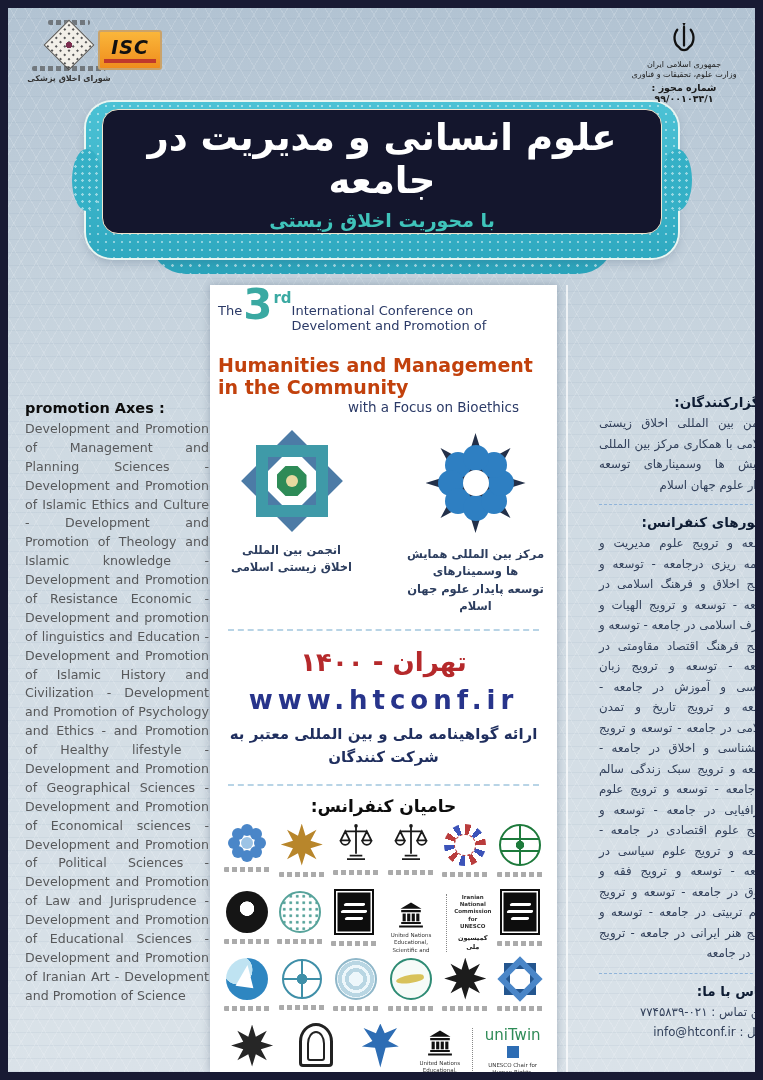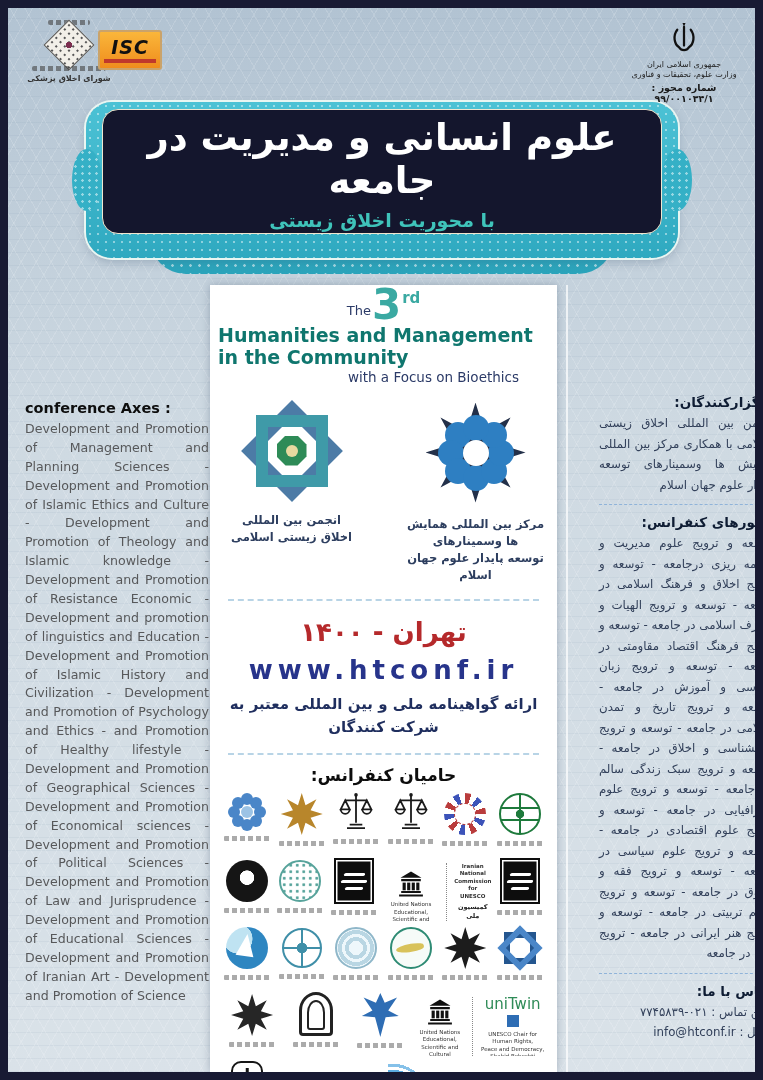--- a/index.html
+++ b/index.html
@@ -51,21 +51,21 @@
   
   .card{position:absolute;left:202px;top:277px;width:347px;bottom:0;background:#fff;z-index:1;
     box-shadow:0 0 8px rgba(40,60,90,.3);display:flex;flex-direction:column;align-items:center;
     padding:4px 8px 6px;box-sizing:border-box}
   .vline{position:absolute;left:558px;top:277px;bottom:0;width:2px;background:rgba(255,255,255,.7)}
   .t-l1{display:flex;align-items:flex-start;color:#2b3a67;font-size:13px}
   .t-the{margin-top:14px}
   .t-num{font-size:42px;font-weight:bold;color:#3aa9a2;line-height:.75;margin:0 1px}
   .t-ord{font-size:15px;font-weight:bold;color:#3aa9a2}
   .t-rest{margin-top:14px}
-  .t-l2{font-size:19px;font-weight:bold;color:#0f766e;margin-top:3px}
+  .t-l2{font-size:19px;font-weight:bold;color:#c2410c;margin-top:21px}
   .t-l3{font-size:13.5px;color:#2b3a67;align-self:flex-end;padding-right:30px;margin-top:1px}
   .orgrow{display:flex;gap:42px;margin-top:18px}
   .orgcol{width:142px;display:flex;flex-direction:column;align-items:center}
   .knotbig{position:relative;width:96px;height:96px}
   .knotbig .s1{position:absolute;inset:12px;border:12px solid #4c7ba6;transform:rotate(45deg)}
   .knotbig .s2{position:absolute;inset:12px;border:12px solid #3f9aa8}
   .knotbig .c{position:absolute;inset:33px;background:#2e8b57;display:flex;align-items:center;justify-content:center;
     clip-path:polygon(30% 0,70% 0,100% 30%,100% 70%,70% 100%,30% 100%,0 70%,0 30%)}
   .knotbig .c i{width:12px;height:12px;border-radius:50%;background:#e8d9a0}
   .star8clip{clip-path:polygon(50% 0%,59% 29%,85% 15%,71% 41%,100% 50%,71% 59%,85% 85%,59% 71%,50% 100%,41% 71%,15% 85%,29% 59%,0% 50%,29% 41%,15% 15%,41% 29%)}
@@ -187,20 +187,21 @@
     </div>
   </div>
 
   <div class="vline"></div>
 
   <div class="card">
     <div class="t-l1">
       <span class="t-the">The</span>
       <span class="t-num">3</span>
       <span class="t-ord">rd</span>
+      <span class="t-rest">International Conference on Develoment and Promotion of</span>
     </div>
     <div class="t-l2">Humanities and Management in the Community</div>
     <div class="t-l3">with a Focus on Bioethics</div>
 
     <div class="orgrow">
       <div class="orgcol">
         <div class="knotbig">
           <div class="s1"></div>
           <div class="s2"></div>
           <div class="c">
@@ -398,21 +399,21 @@
           <div class="sp-cell">
             <div class="bfan"></div>
           </div>
           <div class="sp-cell"></div>
           <div class="sp-cell"></div>
         </div>
       </div>
   </div>
 
   <div class="leftcol">
-    <h3>conference Axes :</h3>
+    <h3>promotion Axes :</h3>
     <p>Development and Promotion of Management and Planning Sciences - Development and Promotion of Islamic Ethics and Culture - Development and Promotion of Theology and Islamic knowledge - Development and Promotion of Resistance Economic - Development and promotion of linguistics and Education - Development and Promotion of Islamic History and Civilization - Development and Promotion of Psychology and Ethics - and Promotion of Healthy lifestyle - Development and Promotion of Geographical Sciences - Development and Promotion of Economical sciences - Development and Promotion of Political Sciences - Development and Promotion of Law and Jurisprudence - Development and Promotion of Educational Sciences - Development and Promotion of Iranian Art - Development and Promotion of Science</p>
   </div>
 
   <div class="rightcol">
     <h3>برگزارکنندگان:</h3>
     <p>انجمن بین المللی اخلاق زیستی اسلامی با همکاری مرکز بین المللی همایش ها وسمینارهای توسعه پایدار علوم جهان اسلام</p>
     <hr>
     <h3>محورهای کنفرانس:</h3>
     <p>توسعه و ترویج علوم مدیریت و برنامه ریزی درجامعه - توسعه و ترویج اخلاق و فرهنگ اسلامی در جامعه - توسعه و ترویج الهیات و معارف اسلامی در جامعه - توسعه و ترویج فرهنگ اقتصاد مقاومتی در جامعه - توسعه و ترویج زبان شناسی و آموزش در جامعه - توسعه و ترویج تاریخ و تمدن اسلامی در جامعه - توسعه و ترویج روانشناسی و اخلاق در جامعه - توسعه و ترویج سبک زندگی سالم در جامعه - توسعه و ترویج علوم جغرافیایی در جامعه - توسعه و ترویج علوم اقتصادی در جامعه - توسعه و ترویج علوم سیاسی در جامعه - توسعه و ترویج فقه و حقوق در جامعه - توسعه و ترویج علوم تربیتی در جامعه - توسعه و ترویج هنر ایرانی در جامعه - ترویج علم در جامعه</p>
     <hr>

